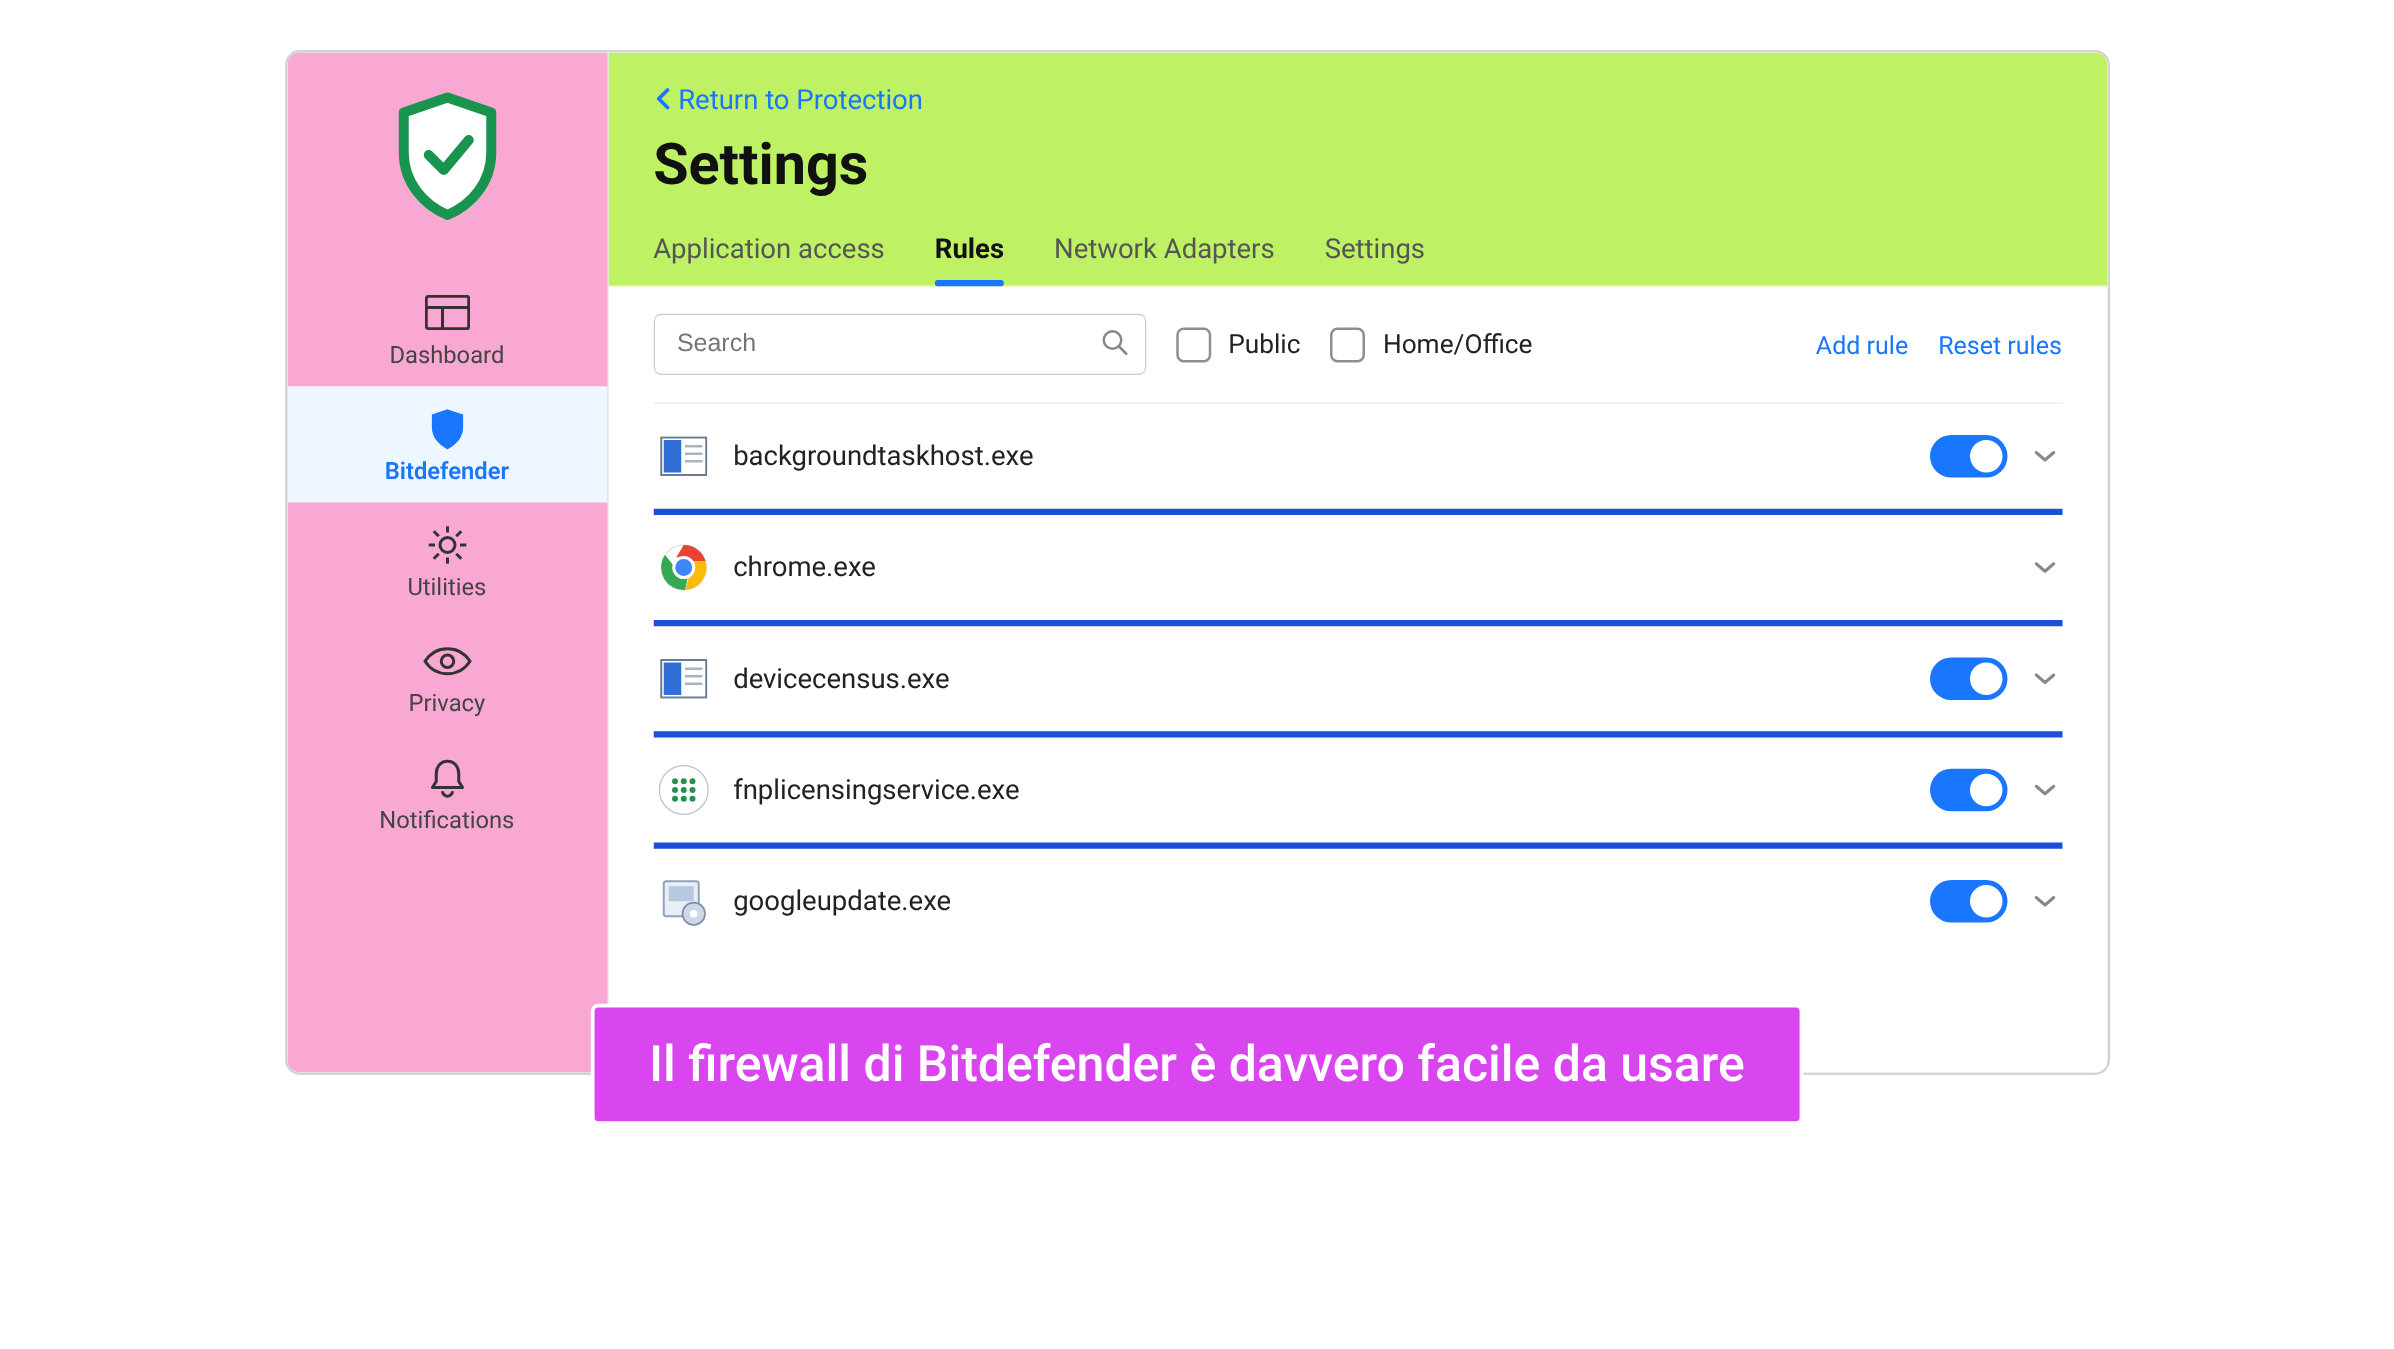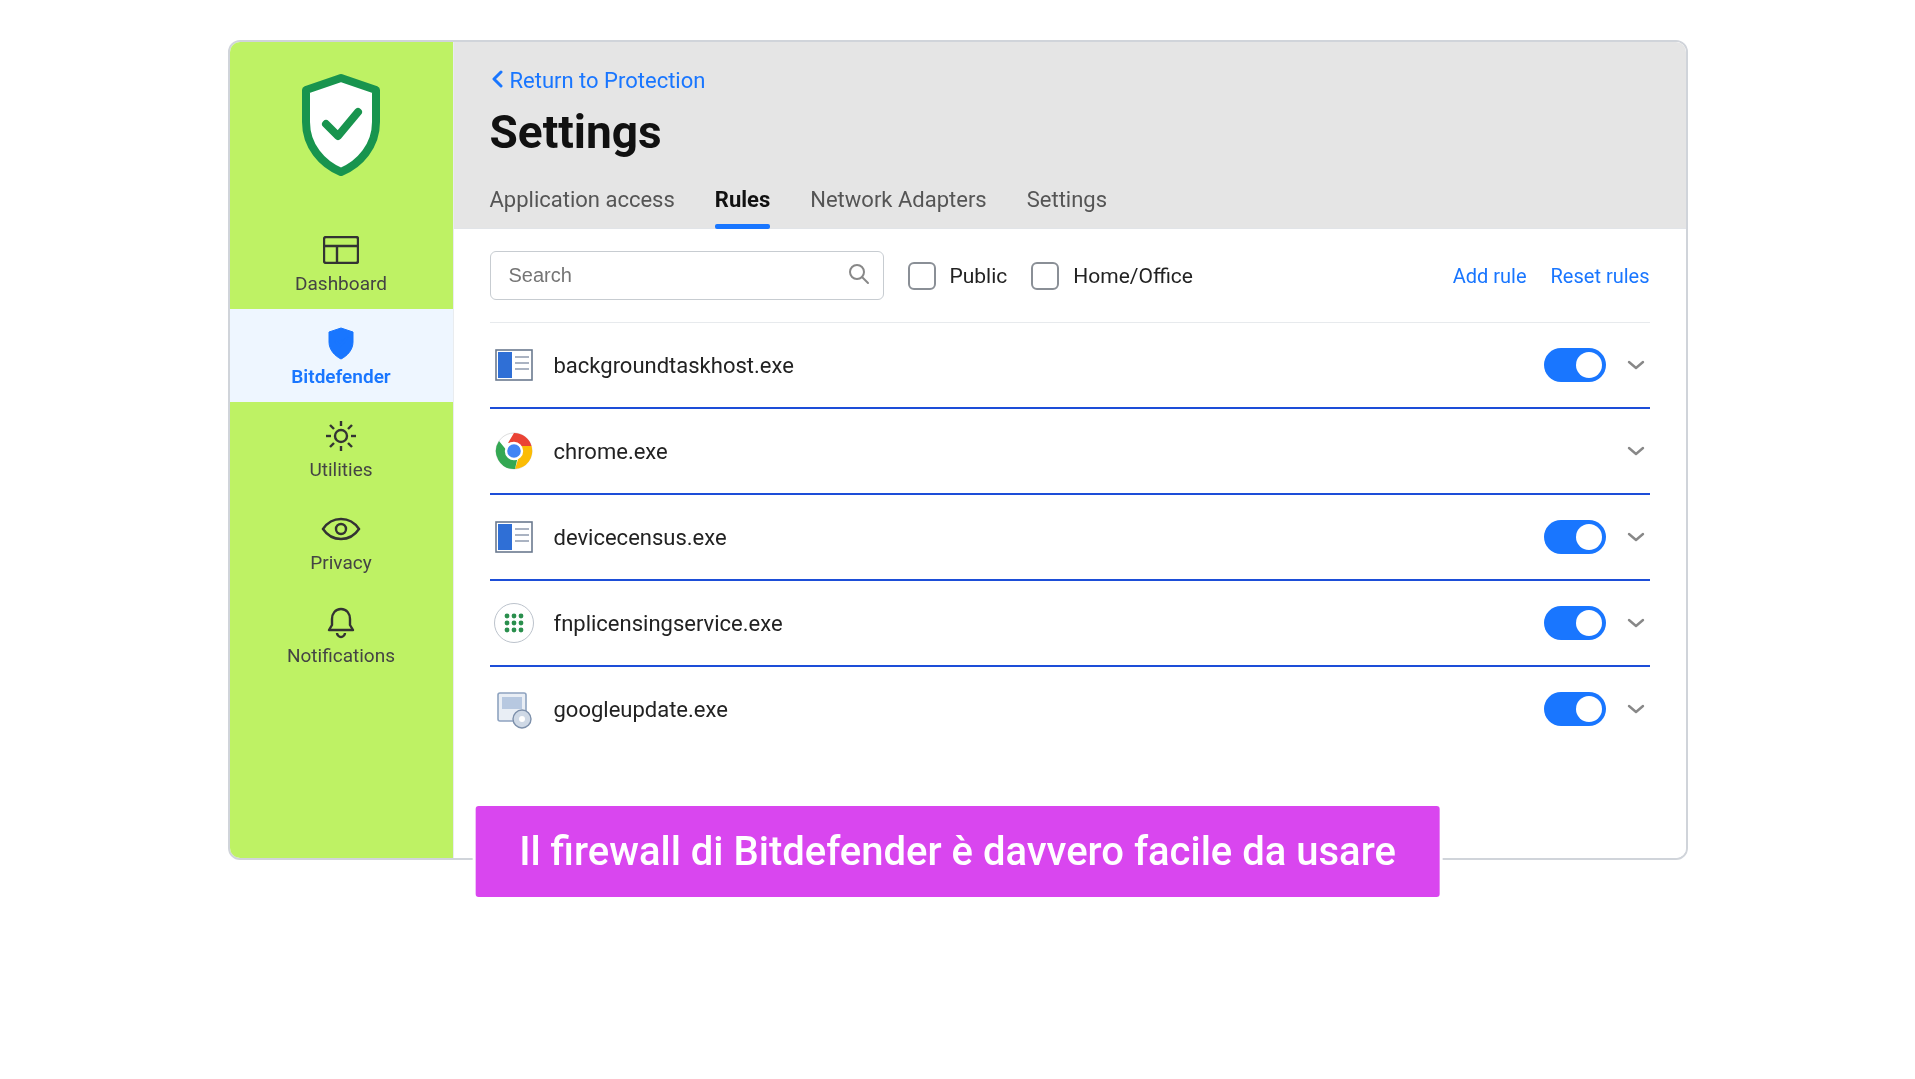--- a/index.html
+++ b/index.html
@@ -20,22 +20,22 @@
     display: flex;
     width: 100%;
     height: 820px;
     border: 2px solid #d0d4da;
     border-radius: 12px;
     overflow: hidden;
     background: #fff;
   }
   
   .sidebar {
-    width: 224px;
-    background: #bef264;
+    width: 257px;
+    background: #f9a8d4;
     border-right: 1px solid #e9ecef;
     display: flex;
     flex-direction: column;
     align-items: center;
     padding-top: 30px;
   }
   .logo {
     width: 90px;
     height: 104px;
     margin-bottom: 40px;
@@ -54,21 +54,21 @@
     color: #1976ff;
   }
   .nav-item.active .nav-label { color: #1976ff; font-weight: 600; }
   .nav-icon { width: 40px; height: 32px; display:flex; align-items:center; justify-content:center; }
   .nav-label { font-size: 19px; margin-top: 6px; color: #444; }
   .nav-item.active .nav-icon svg * { stroke: #1976ff; fill: #1976ff; }
 
   
   .main { flex: 1; display: flex; flex-direction: column; background:#fff; }
   .main-header {
-    background: #e5e5e5;
+    background: #bef264;
     padding: 26px 36px 0;
     border-bottom: 1px solid #e1e4e8;
   }
   .back-link {
     color: #1976ff;
     font-size: 22px;
     display: inline-flex;
     align-items: center;
     gap: 6px;
     cursor: pointer;
@@ -129,21 +129,21 @@
   }
   .chk-label { font-size: 21px; color: #222; }
   .spacer { flex: 1; }
   .link-btn { color: #1976ff; font-size: 20px; cursor: pointer; }
 
   .rules-list { padding: 0 36px; }
   .rule-row {
     display: flex;
     align-items: center;
     padding: 22px 4px;
-    border-top: 2px solid #1d4ed8;
+    border-top: 5px solid #1d4ed8;
     gap: 20px;
   }
   .rule-row:first-child { border-top: 1px solid #e7eaed; }
   .app-ico {
     width: 40px; height: 40px; border-radius: 6px;
     display: flex; align-items: center; justify-content: center;
     flex-shrink: 0;
   }
   .rule-name { font-size: 22px; color: #222; flex: 1; }
   .toggle {

